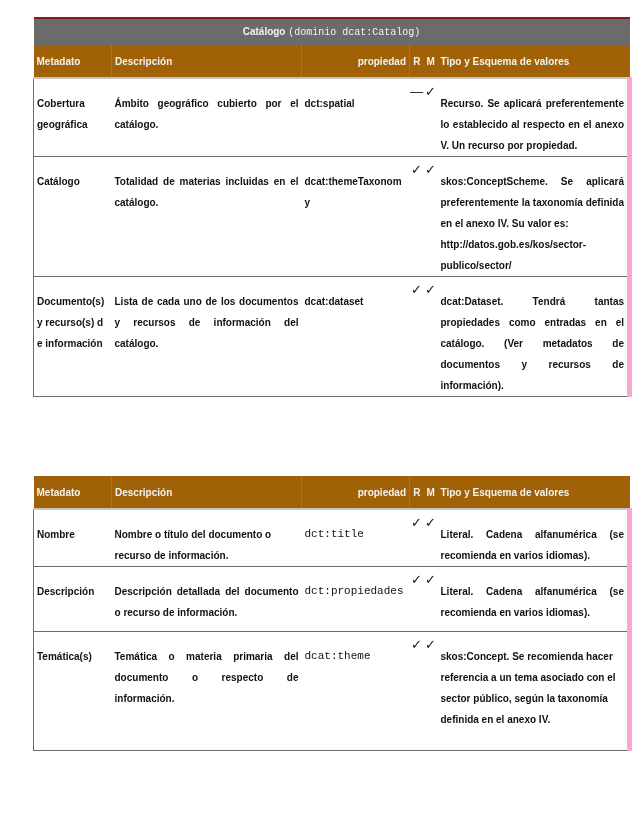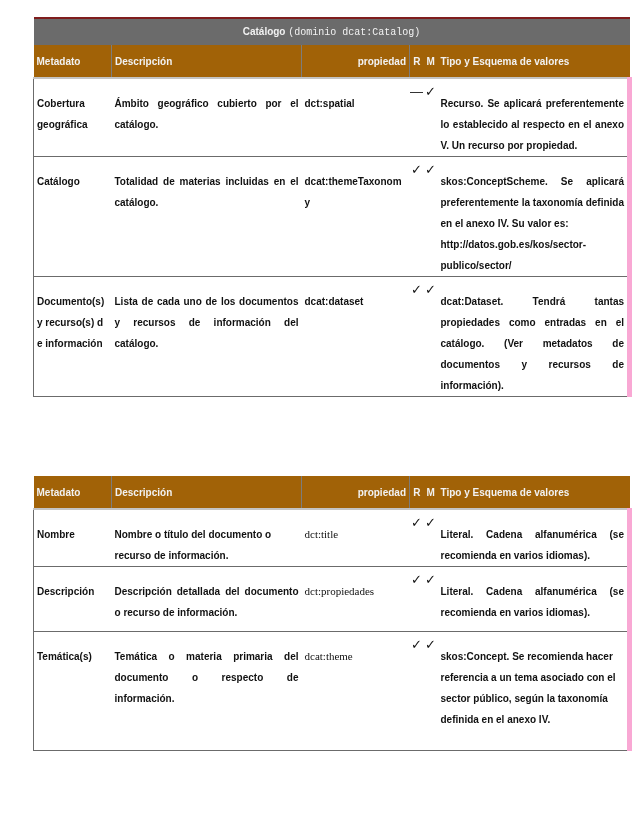--- a/index.html
+++ b/index.html
@@ -13,21 +13,21 @@
   .title-row .mono { font-family: "Liberation Mono", monospace; font-weight: normal; }
   .head-row th { background: #a16207; color: #f2f2f2; font-weight: bold; text-align: left;
                  height: 32px; vertical-align: middle; border-bottom: 2px solid #c4c4c4; }
   .head-row th.c { text-align: right; }
   .head-row th.sep { border-right: 1px solid #7c7c7c; }
   .body-row td { line-height: 21px; padding-top: 14px; border-bottom: 1px solid #6b6b6b; }
   .body-row td:first-child { border-left: 1px solid #6b6b6b; }
   .body-row td:last-child { border-right: 5px solid #f9a8d4; }
   .body-row td.just { text-align: justify; text-align-last: left; }
   .body-row td.prop { }
-  .body-row td.prop.mono { font-family: Liberation Serif, serif; font-weight: normal; font-size: 11px; }
+  .body-row td.prop.mono { font-family: Liberation Mono, monospace; font-weight: normal; font-size: 11px; }
   .body-row td.mark { text-align: center; font-size: 13px; font-weight: normal; padding: 0; padding-top: 2px; line-height: 21px; }
   .url { font-size: 10px; }
   #t1 { top: 17px; }
   #t2 { top: 476px; }
 </style>
 </head>
 <body>
 
 <table class="tbl" id="t1">
   <colgroup>

